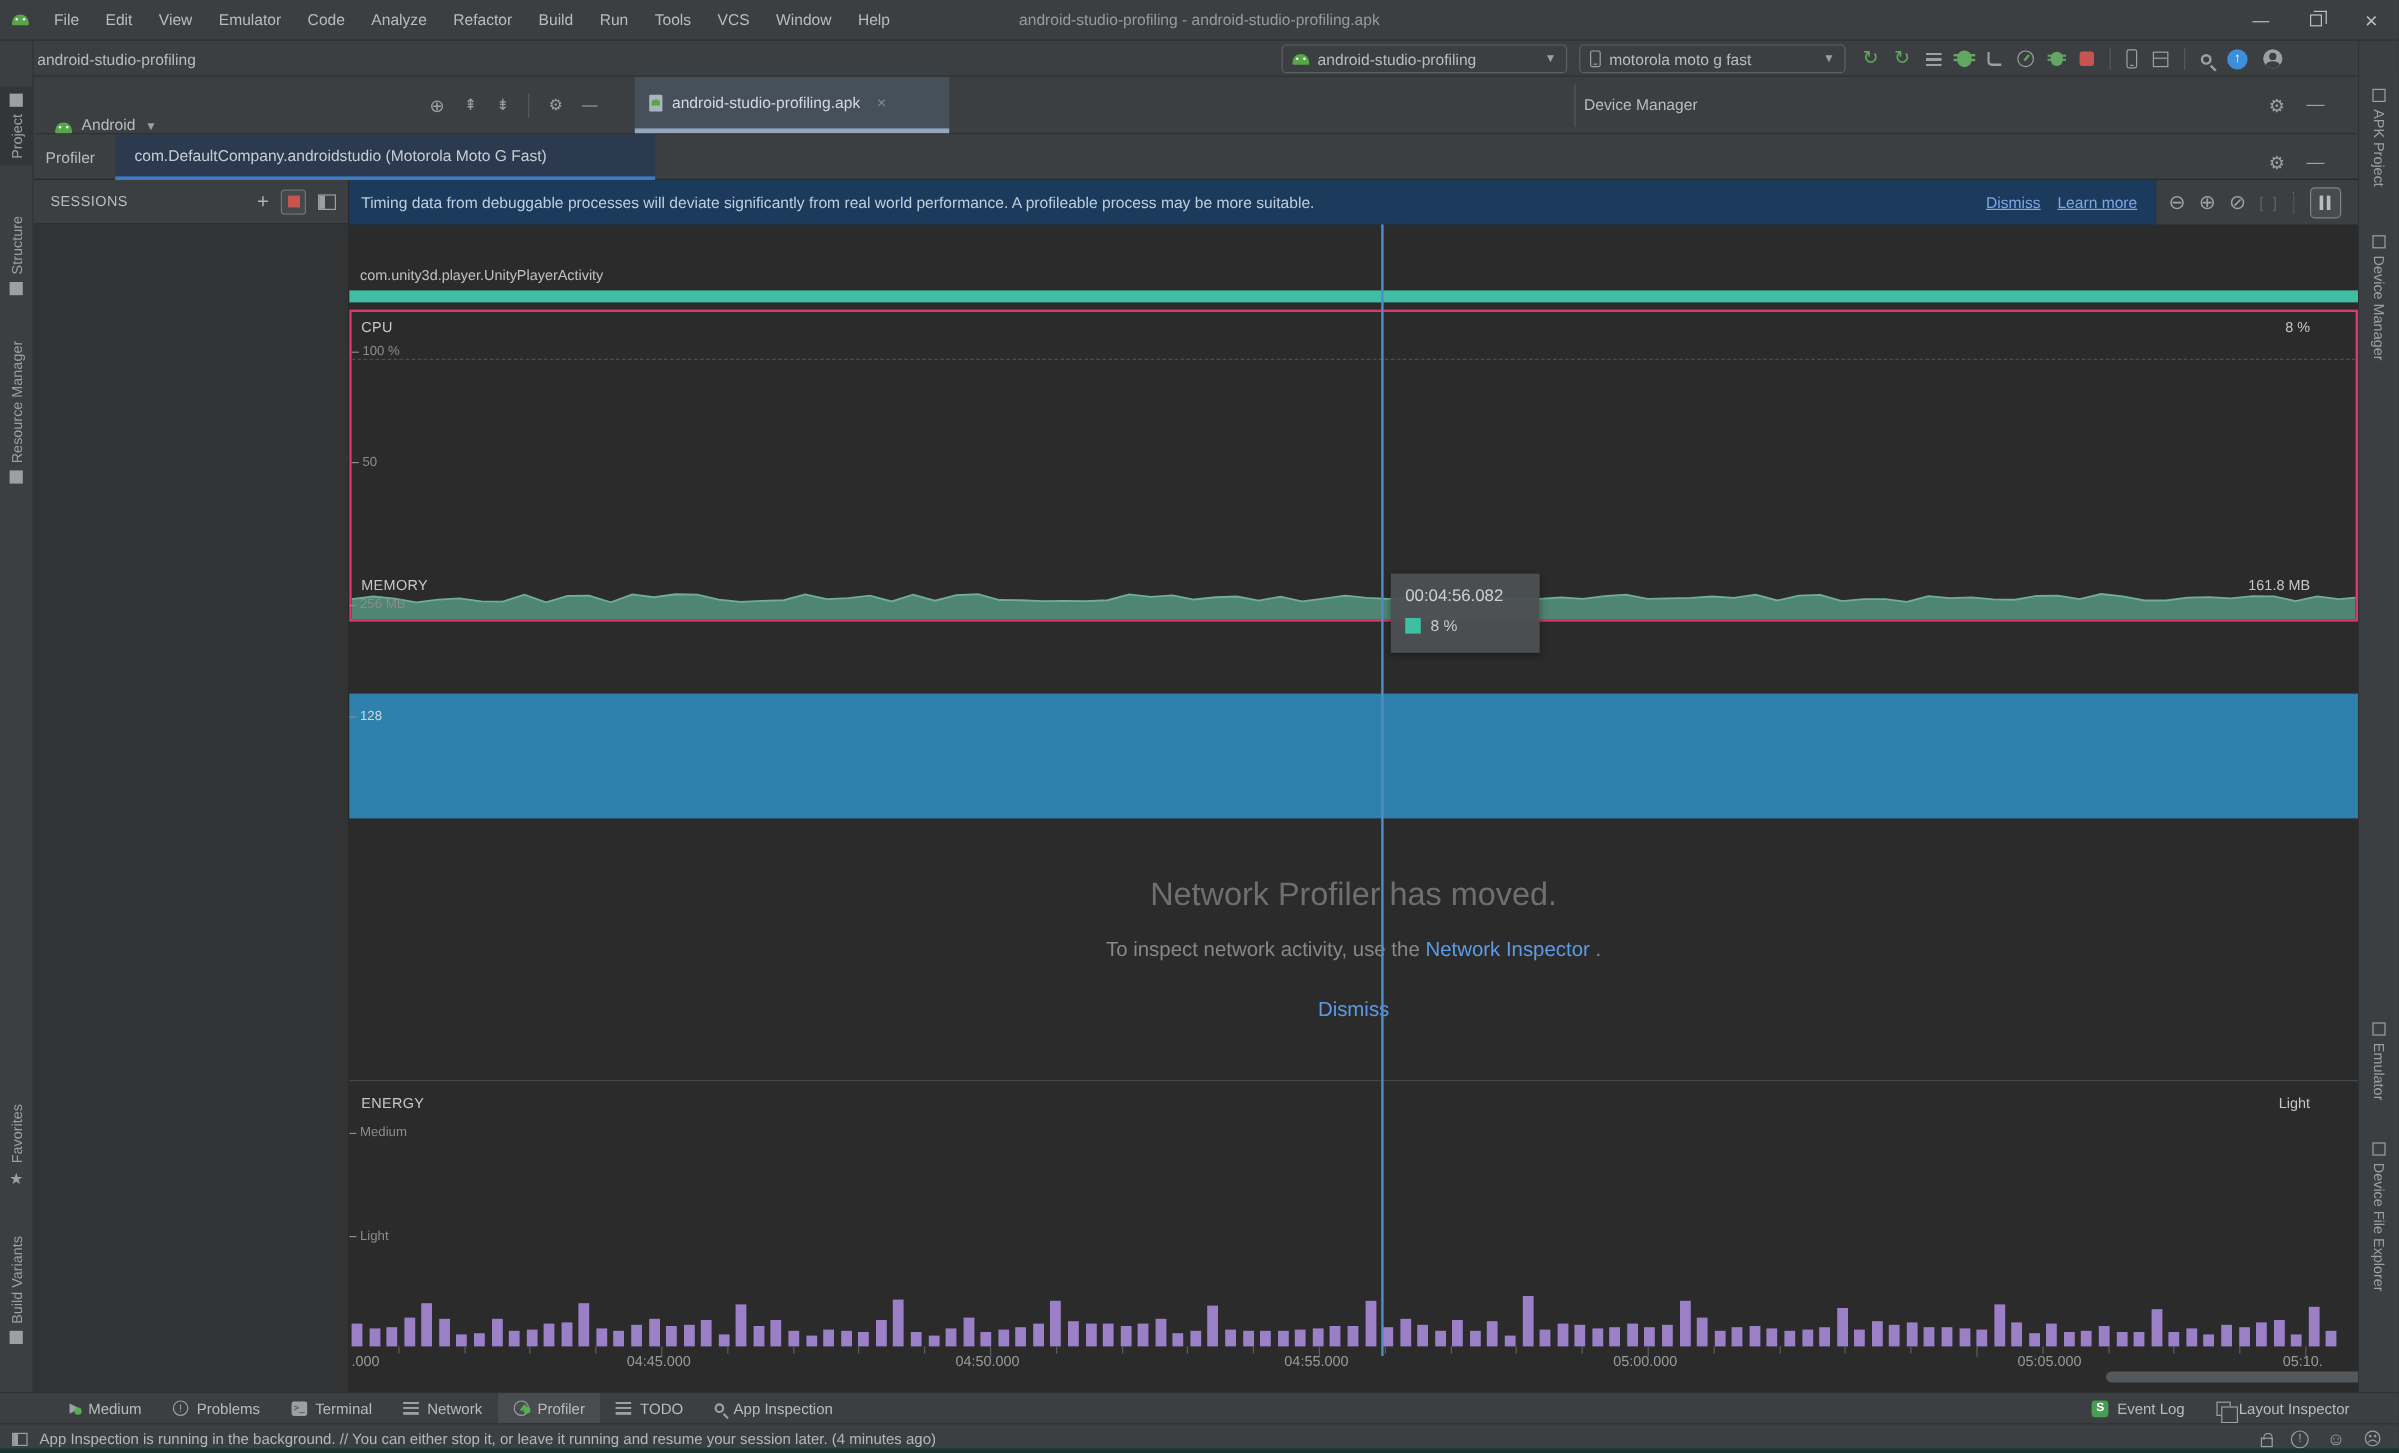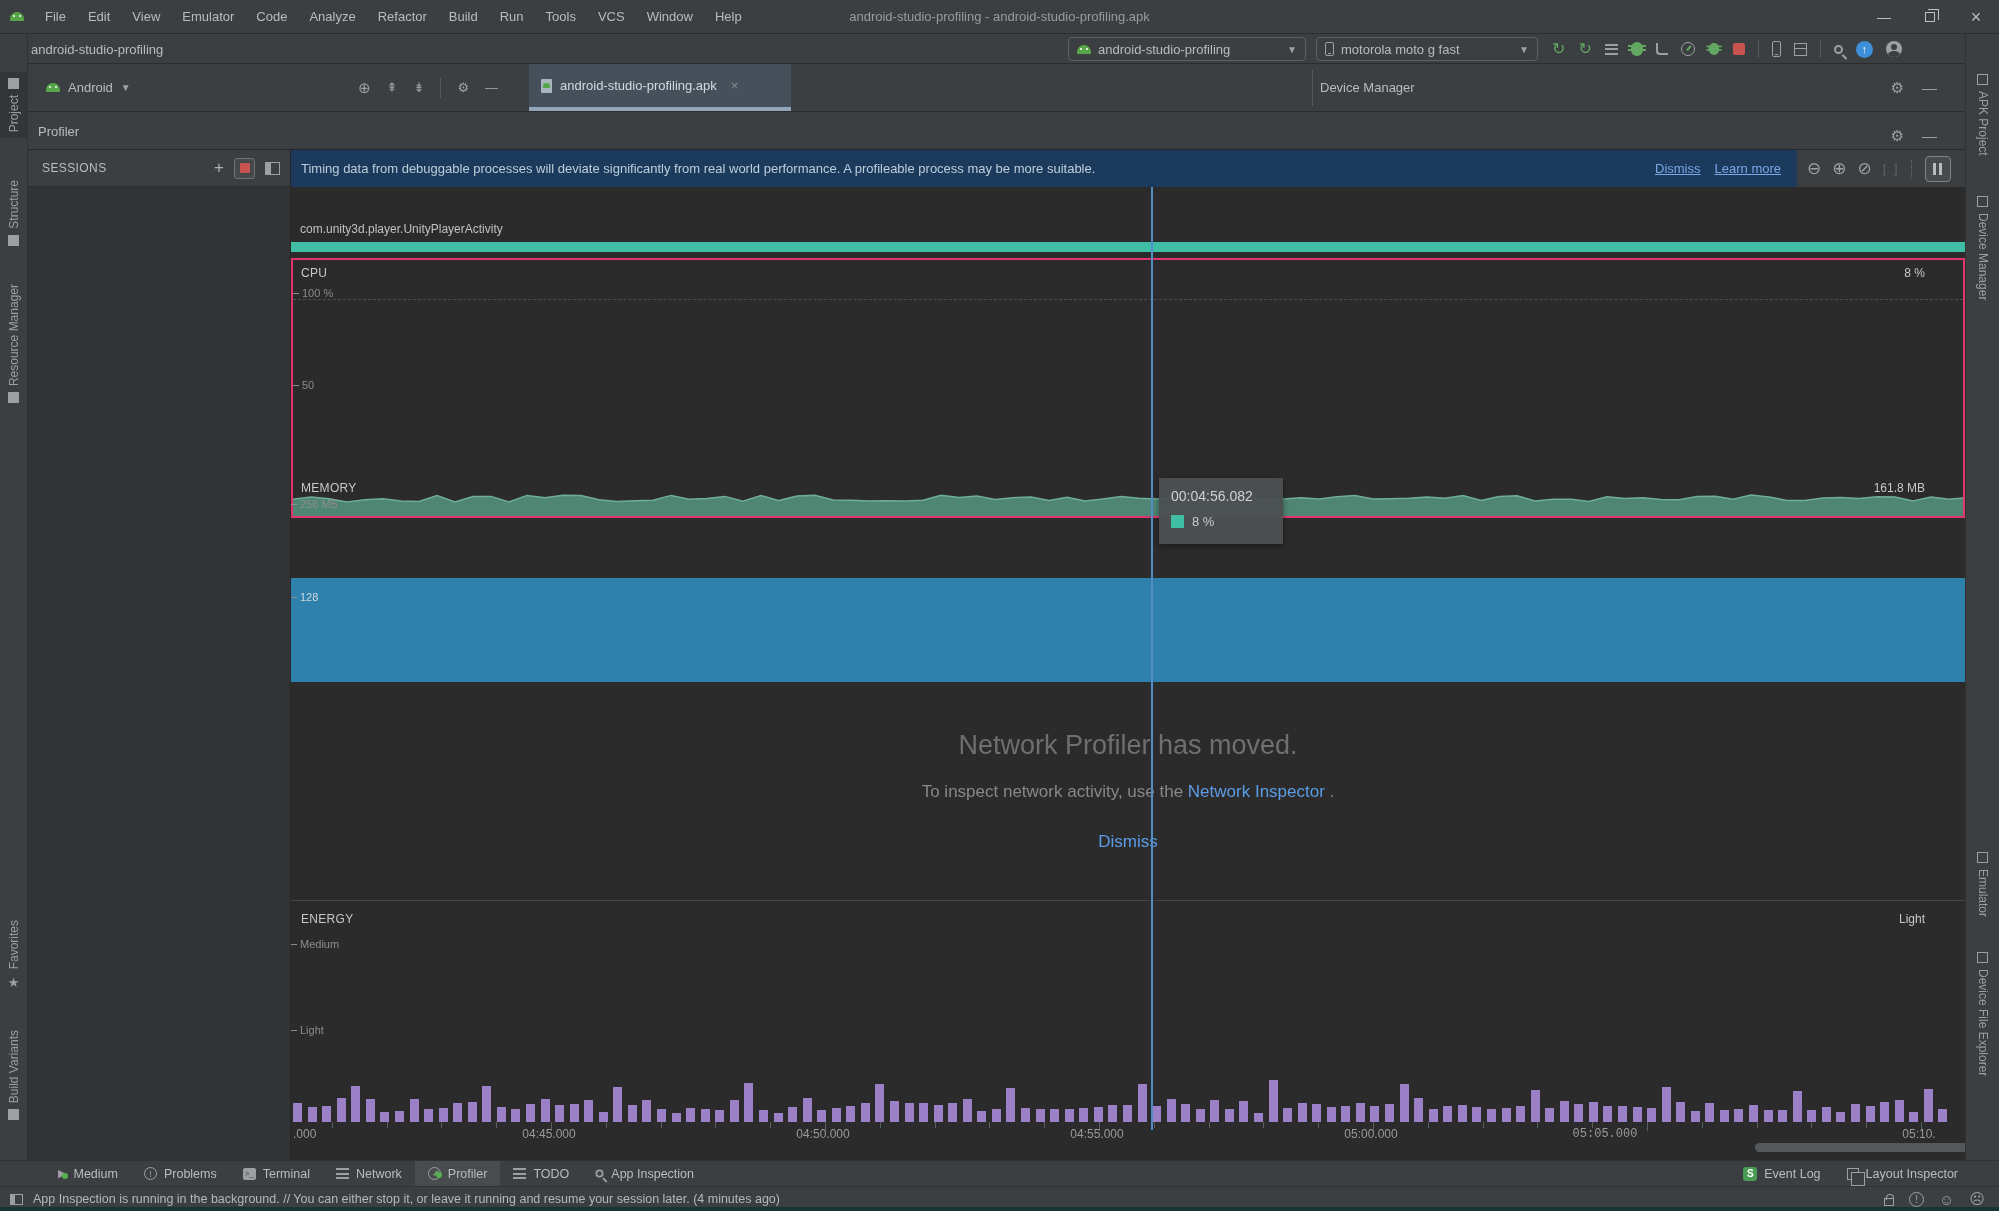--- a/index.html
+++ b/index.html
@@ -47,21 +47,21 @@
   .search-ic:after { content:""; position:absolute; left:7px; top:7px; width:6px; height:2px; background:#9da0a2; transform:rotate(45deg); transform-origin:0 0; }
   .upd { width:17px; height:17px; border-radius:50%; background:#3d8fd9; color:#fff; font-size:11px; display:flex; align-items:center; justify-content:center; }
   .avatar { width:16px; height:16px; border-radius:50%; background:#9da0a2; position:relative; overflow:hidden; }
   .avatar:before { content:""; position:absolute; left:5px; top:3px; width:6px; height:6px; border-radius:50%; background:#3c3f41; }
   .avatar:after { content:""; position:absolute; left:2px; top:10px; width:12px; height:8px; border-radius:50%; background:#3c3f41; }
   .cube { width:13px; height:13px; border:1px solid #9da0a2; position:relative; }
   .cube:before { content:""; position:absolute; left:0; top:4px; right:0; height:1px; background:#9da0a2; }
 
   
   .navrow { position:absolute; left:28px; top:64px; width:1937px; height:48px; background:#3c3f41; border-bottom:1px solid #2d2d2d; }
-  .android-sel { position:absolute; left:18px; top:0; height:47px; display:flex; align-items:center; gap:8px; color:#bbbbbb; }
+  .android-sel { position:absolute; left:18px; top:0; height:47px; display:flex; align-items:flex-end; gap:8px; color:#bbbbbb; }
   .nav-ics { position:absolute; left:330px; top:0; height:47px; display:flex; align-items:center; gap:16px; color:#9da0a2; }
   .nav-ics .sep { width:1px; height:20px; background:#55585a; }
   .ed-tab { position:absolute; left:501px; top:0; height:47px; width:262px; background:#46505a;
             display:flex; align-items:center; gap:8px; padding:0 12px; color:#d5d9dd; border-bottom:4px solid #93a7bc; }
   .apk-ic { width:11px; height:14px; background:#a8b4be; position:relative; border-radius:1px; }
   .apk-ic:after { content:""; position:absolute; left:2px; top:4px; width:7px; height:5px; background:#57a64a; border-radius:3px 3px 0 0; }
   .dm-title { position:absolute; left:1292px; top:0; height:47px; display:flex; align-items:center; color:#bbbbbb; }
   .navrow .vdiv { position:absolute; left:1284px; top:6px; width:1px; height:36px; background:#55585a; }
   .row-ctrl { position:absolute; top:0; height:47px; display:flex; align-items:center; gap:18px; color:#9da0a2; font-size:15px; }
 
@@ -260,20 +260,23 @@
       <span>Device Manager</span>
     </div>
     <div class="row-ctrl" style="right:28px;">
       <span>⚙</span>
       <span>—</span>
     </div>
   </div>
 
   <div class="profrow">
     <div class="label">Profiler</div>
+    <div class="ses-tab">
+      <span>com.DefaultCompany.androidstudio (Motorola Moto G Fast)</span>
+    </div>
     <div class="row-ctrl" style="right:28px;">
       <span>⚙</span>
       <span>—</span>
     </div>
   </div>
 
   <div class="strip-l">
     <div class="vlabel" style="top:38px; background:#333638; padding:6px 0;">
       <span class="mini fill"></span>
       <span class="txt-l">Project</span>
@@ -531,21 +534,21 @@
         <div class="tick" style="left: 1518.4px; height: 6px;"></div>
         <div class="tick" style="left: 1573.2px; height: 6px;"></div>
         <div class="tick" style="left: 1628px; height: 9px;"></div>
       </div>
     <div class="axis-labels">
       <span class="tk" style="left:2px;">.000</span>
       <span class="tk c" style="left:258px;">04:45.000</span>
       <span class="tk c" style="left:532px;">04:50.000</span>
       <span class="tk c" style="left:806px;">04:55.000</span>
       <span class="tk c" style="left:1080px;">05:00.000</span>
-      <span class="tk c" style="left:1314px;font-family:Liberation Mono, monospace;">05:05.000</span>
+      <span class="tk c" style="left:1417px;">05:05.000</span>
       <span class="tk c" style="left:1628px;">05:10.</span>
     </div>
 
     <div class="cursor-line"></div>
 
     <div class="tooltip">
       <div class="tt-time">00:04:56.082</div>
       <div class="tt-row">
         <span class="tt-swatch"></span>
         <span class="tt-val">8 %</span>

